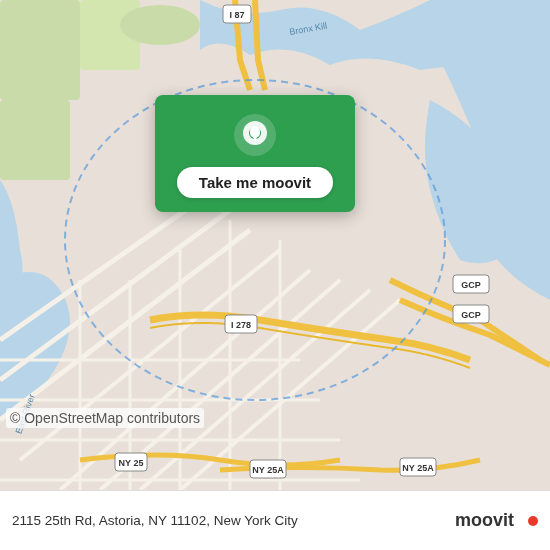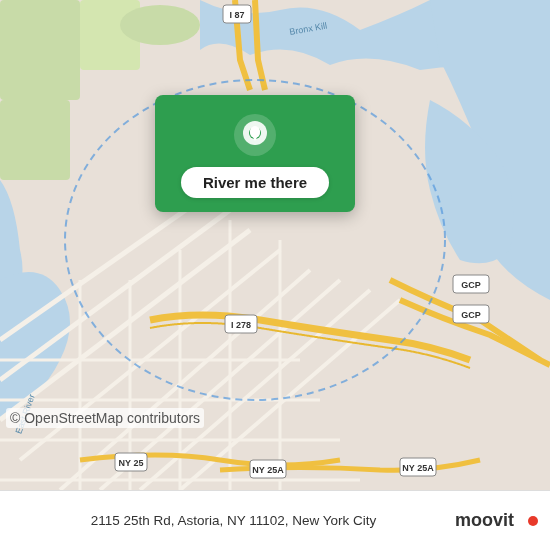--- a/index.html
+++ b/index.html
@@ -65,21 +65,20 @@
     
     #bottom-bar {
       width: 550px;
       height: 60px;
       background: white;
       display: flex;
       align-items: center;
       padding: 0 12px;
       border-top: 1px solid #ddd;
       justify-content: space-between;
-      text-align: center;
     }
 
     #address-text {
       font-size: 13.5px;
       color: #333;
       flex: 1;
     }
 
     #moovit-logo {
       display: flex;
@@ -215,21 +214,21 @@
       <circle cx="22" cy="20" r="12" fill="white" opacity="0.9"></circle>
       <circle cx="22" cy="20" r="6" fill="#2e9e4f"></circle>
       <path d="M22 32 Q18 26 14 20 A8 8 0 1 1 30 20 Q26 26 22 32 Z" fill="white" opacity="0.0"></path>
 
       <g transform="translate(22,20)">
         <circle r="5" fill="white"></circle>
         <circle r="2.5" fill="#2e9e4f"></circle>
       </g>
       <path d="M22,28 L19,22 A5 5 0 1 1 25,22 Z" fill="white"></path>
     </svg>
-    <button id="take-me-there-btn">River me there</button>
+    <button id="take-me-there-btn">Take me moovit</button>
   </div>
 
   <div id="osm-attribution">
     <span>© OpenStreetMap contributors</span>
   </div>
 </div>
 
 <div id="bottom-bar">
   <span id="address-text">2115 25th Rd, Astoria, NY 11102, New York City</span>
   <div id="moovit-logo">

